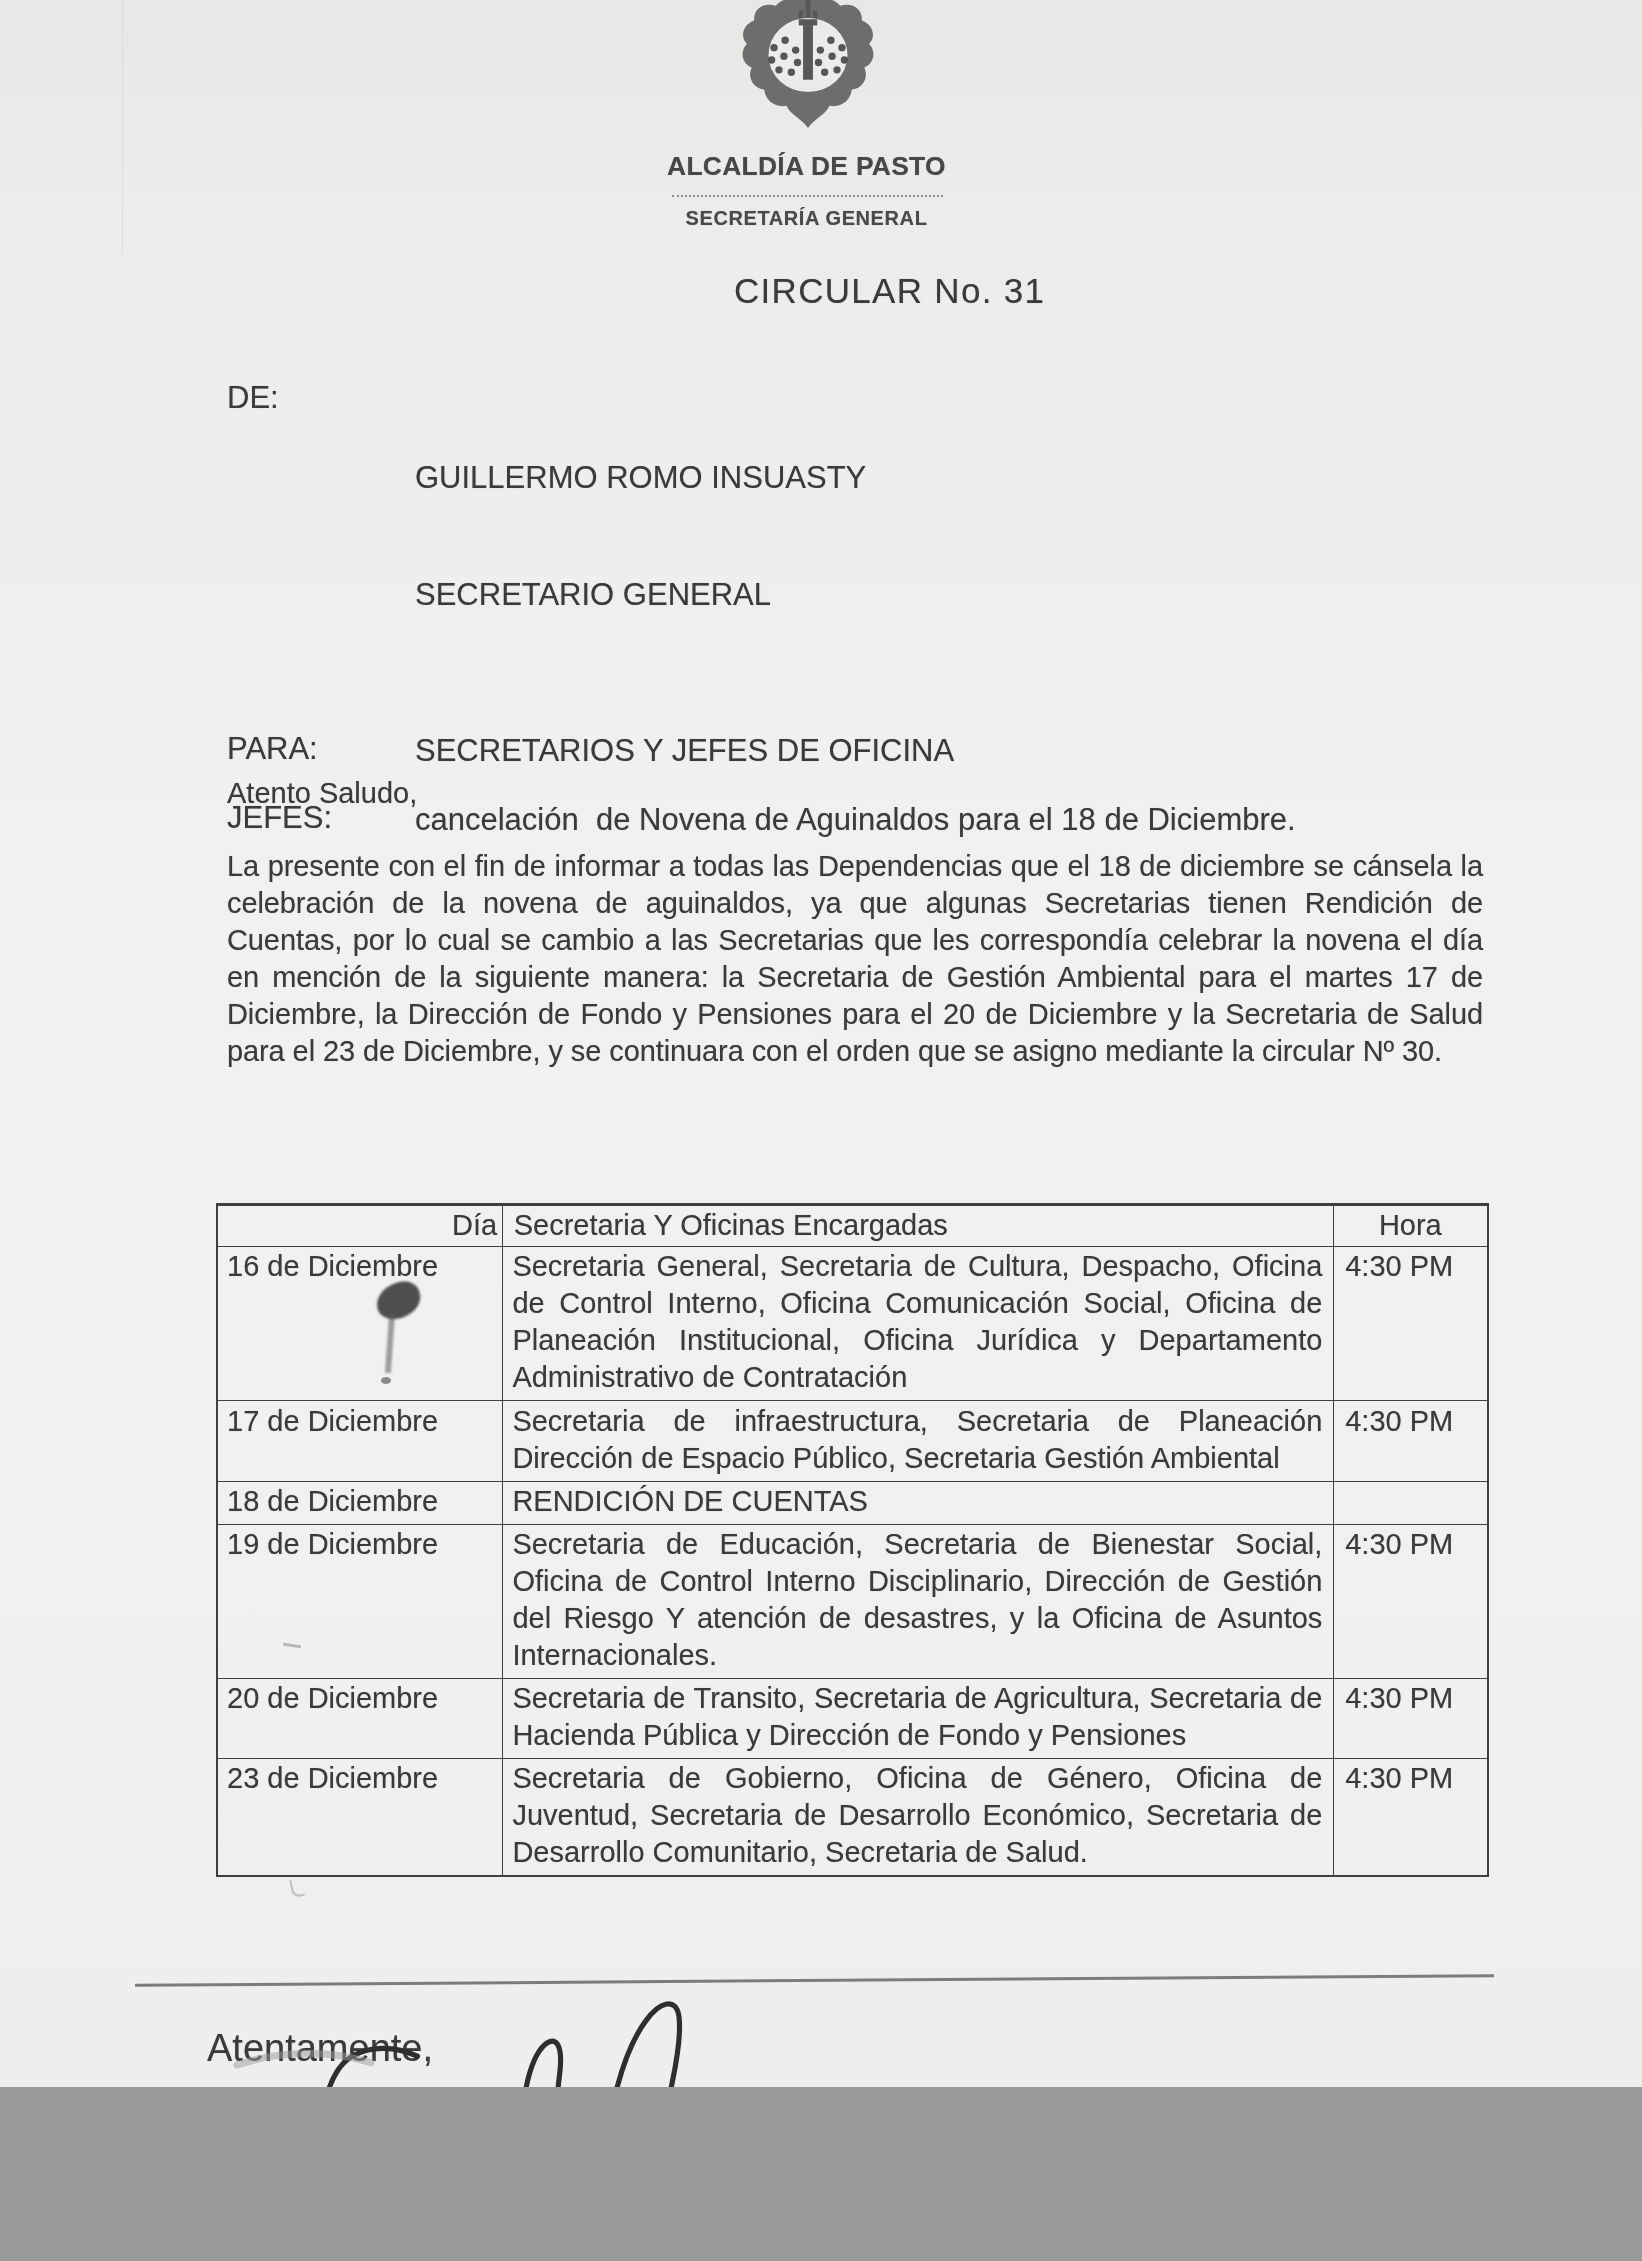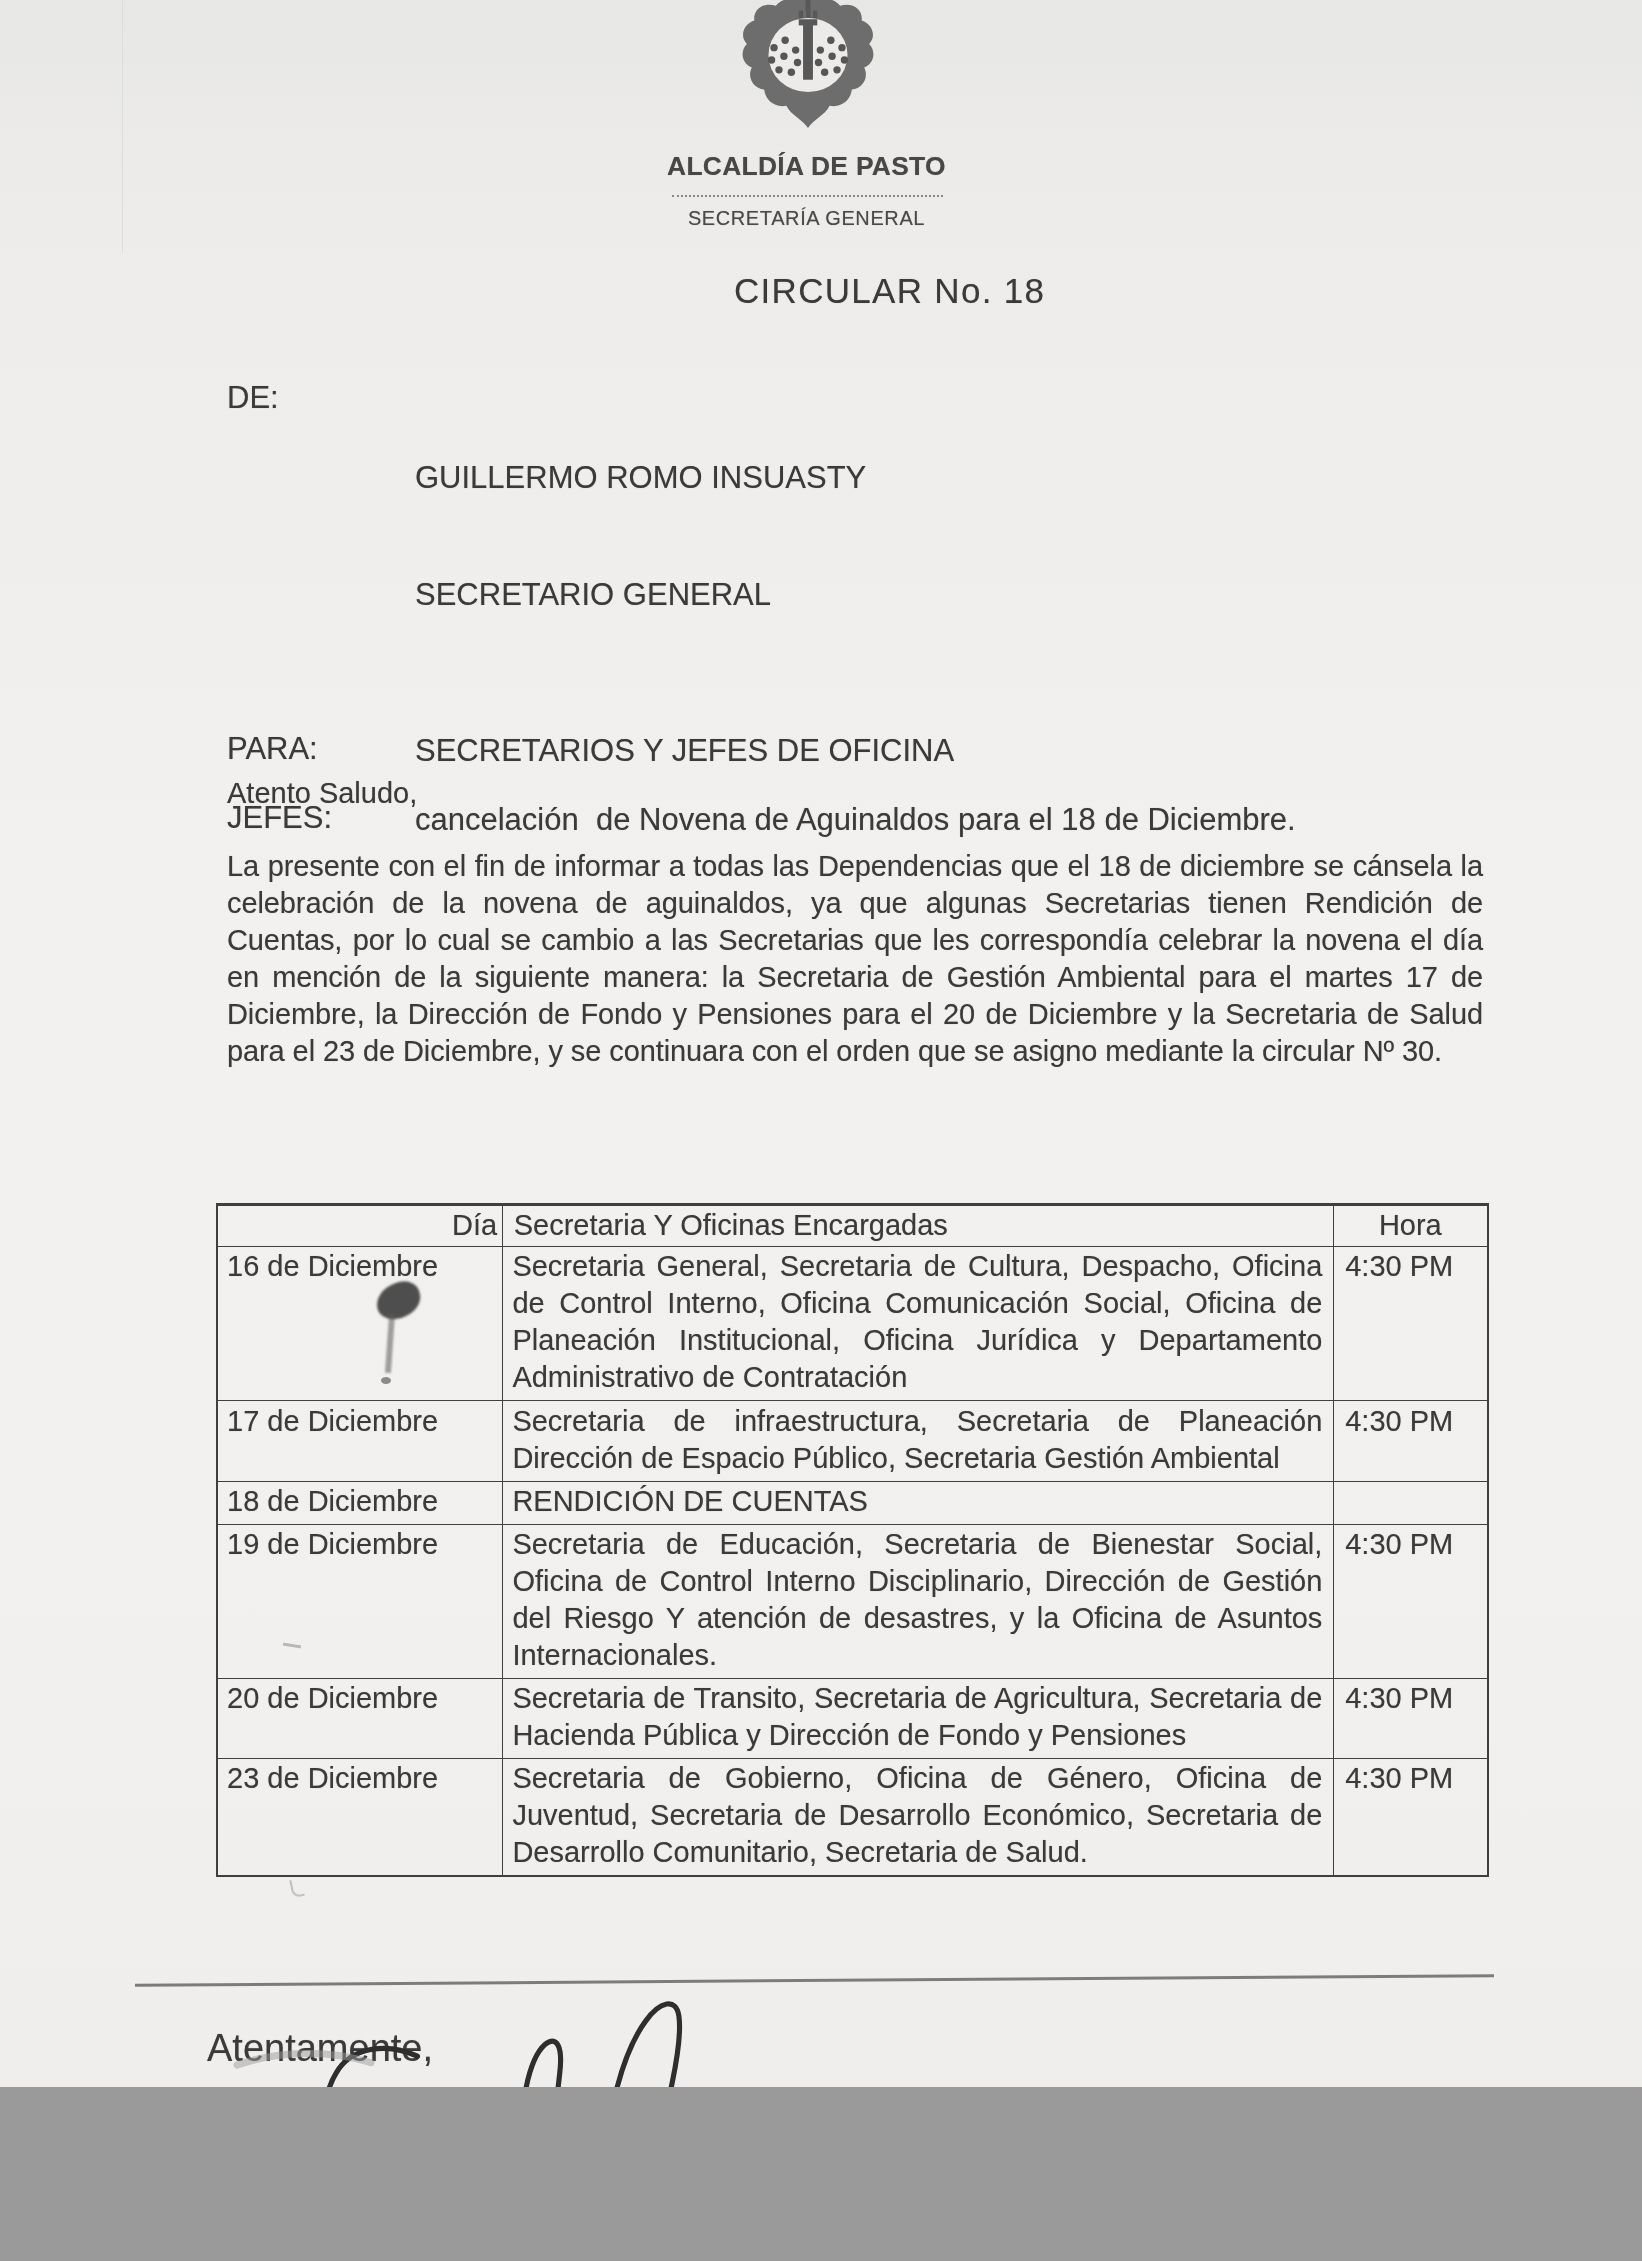--- a/index.html
+++ b/index.html
@@ -11,21 +11,21 @@
   }
   .page * { text-shadow:0 0 0.8px rgba(58,58,58,.45); }
 
   
   .crest { position:absolute; top:-3.9px; left:50%; margin-left:-85px; width:142px; height:144px; }
   .org   { position:absolute; top:151px; left:0; right:30px; text-align:center;
            font-size:26.4px; font-weight:bold; letter-spacing:0.3px; color:#474747; }
   .rule  { position:absolute; top:195px; left:50%; margin-left:-150px; width:271px;
            border-top:2.6px dotted #8a8a8a; }
   .dept  { position:absolute; top:207px; left:0; right:30px; text-align:center;
-           font-size:20px; font-weight:normal; letter-spacing:0.6px; color:#4a4a4a; }
+           font-size:20px; font-weight:bold; letter-spacing:0.6px; color:#4a4a4a; }
   .doc-title { position:absolute; top:271px; left:734px; font-size:35px; letter-spacing:1.3px; }
 
   
   .meta { position:absolute; top:380px; left:227px; width:1288px; font-size:31px; }
   .meta-row { display:flex; align-items:flex-start; }
   .meta-label { width:188px; flex:0 0 188px; }
   .meta-value { white-space:pre-wrap; line-height:39px; }
   .m-de     { margin-bottom:39px; }
   .m-para   { margin-bottom:30px; }
   .m-asunto { margin-bottom:32px; }
@@ -107,21 +107,21 @@
         <rect x="123" y="22" width="7" height="12"></rect>
       <rect x="111" y="4" width="8" height="18"></rect>
     </g>
     <path d="M70 160 Q115 188 160 160 Q150 180 115 190 Q80 180 70 160 Z" fill="#6d6d6d"></path>
   </svg>
 
   <div class="org">ALCALDÍA DE PASTO</div>
   <div class="rule"></div>
   <div class="dept">SECRETARÍA GENERAL</div>
 
-  <div class="doc-title">CIRCULAR No. 18</div>
+  <div class="doc-title">CIRCULAR No. 31</div>
 
   <div class="meta">
     <div class="meta-row m-de">
       <div class="meta-label">DE:</div>
       <div class="meta-value">
         <div>GUILLERMO ROMO INSUASTY</div>
         <div>SECRETARIO GENERAL</div>
       </div>
     </div>
     <div class="meta-row m-para">

